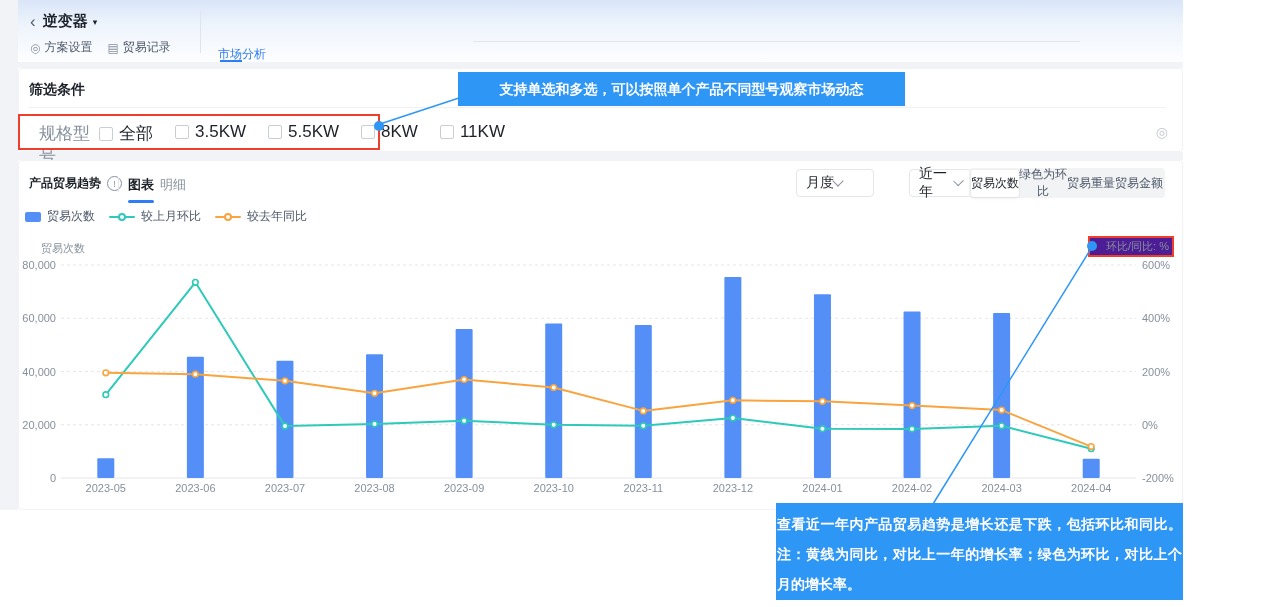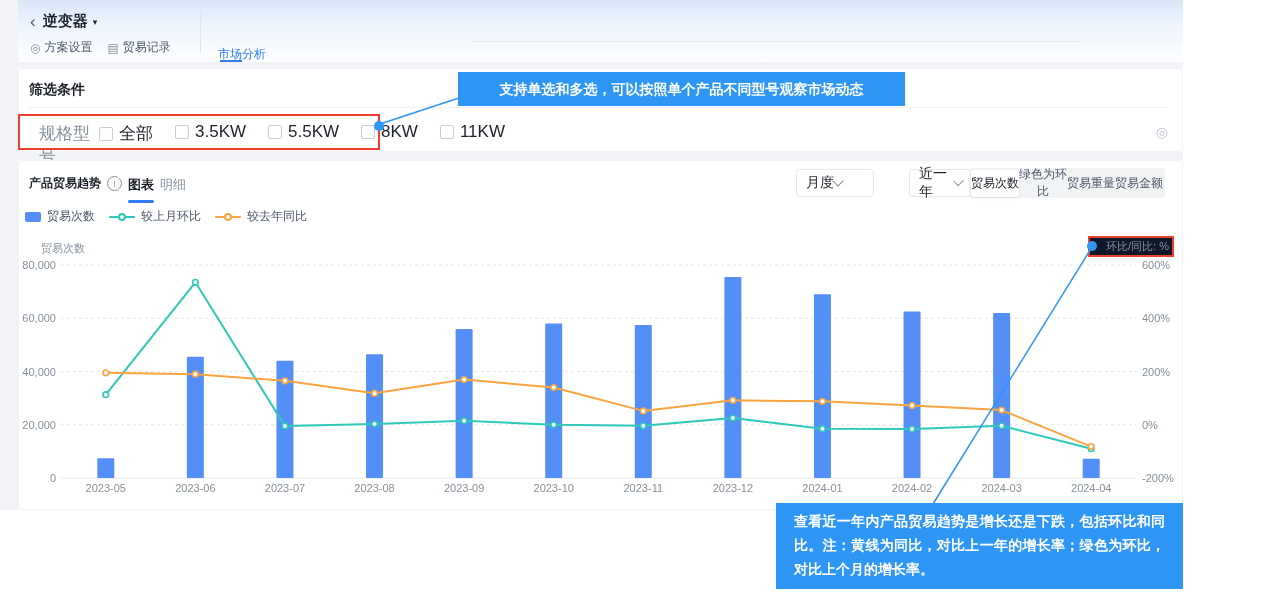--- a/index.html
+++ b/index.html
@@ -71,26 +71,26 @@
   .lg-line{position:absolute;left:0;right:0;top:3px;height:2px;border-radius:1px}
   .lg-dot{position:absolute;left:50%;top:0;margin-left:-4px;width:8px;height:8px;box-sizing:border-box;
     border:2px solid;border-radius:50%;background:#fff}
 
   #chart-wrap{position:absolute;left:0;top:68px;width:1161px;height:282px}
   #trend-chart-svg text{font-size:11px;fill:#86909c}
 
   
   .redbox{position:absolute;border:2px solid #F03E2D;box-sizing:border-box;z-index:20;pointer-events:none}
   #redbox-filter{left:18px;top:114px;width:362px;height:36px}
-  #redbox-axis{left:1088px;top:236px;width:86px;height:21px;background:#0f172a;
+  #redbox-axis{left:1088px;top:236px;width:86px;height:21px;background:#4c1d95;
     display:flex;align-items:center;justify-content:flex-end;padding-right:3px;font-size:11px;color:#86909c}
   #overlay{position:absolute;left:0;top:0;width:1269px;height:607px;z-index:25;pointer-events:none}
   .callout{position:absolute;background:#2E96F5;color:#fff;font-weight:bold;font-size:14px;z-index:30}
   #callout-filter{left:458px;top:72px;width:447px;height:34px;line-height:34px;text-align:center}
-  #callout-trend{left:776px;top:503px;width:407px;height:86px;line-height:24px;padding:6px 18px;box-sizing:border-box;text-align:justify}
+  #callout-trend{left:776px;top:503px;width:407px;height:97px;line-height:30px;padding:6px 1px;box-sizing:border-box;text-align:justify}
 </style>
 </head>
 <body>
 
 <div class="strip" id="strip-left"></div>
 <div class="strip" id="strip-gap1"></div>
 <div class="strip" id="strip-gap2"></div>
 
 <div id="topbar">
   <div id="back-group">

